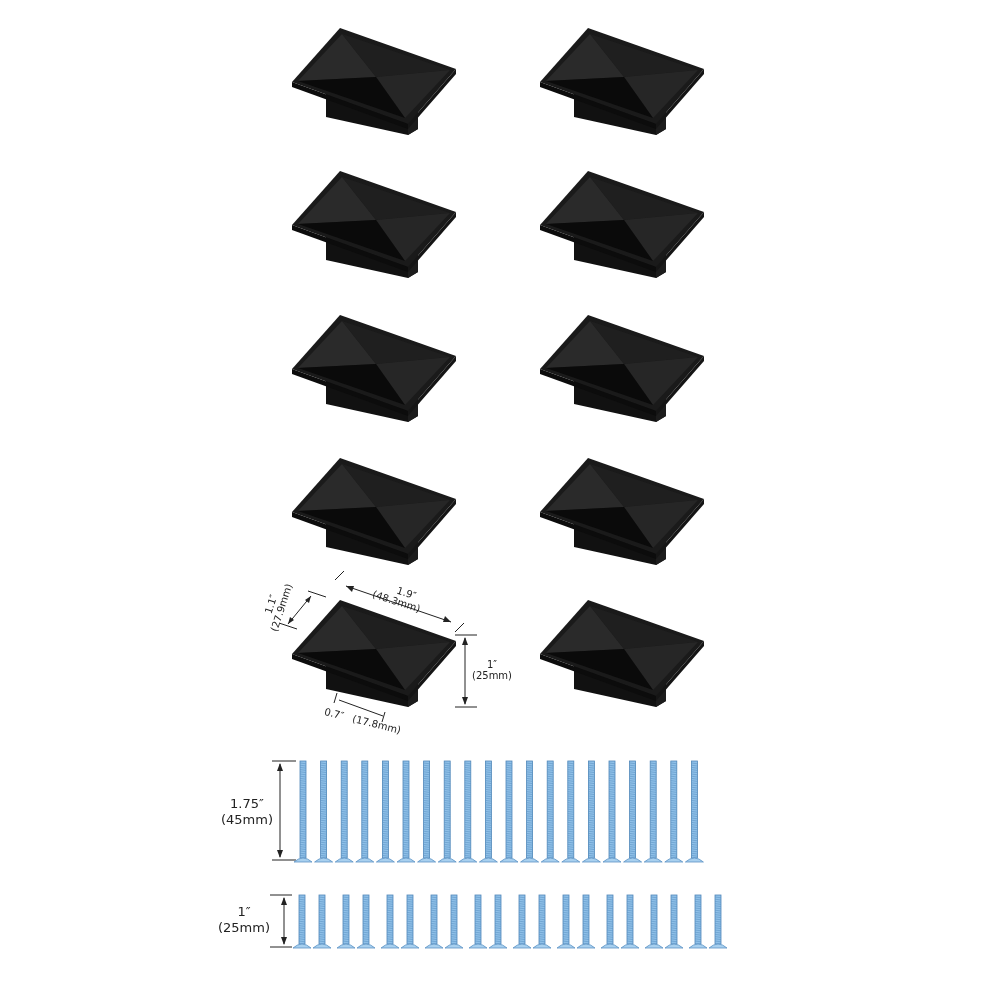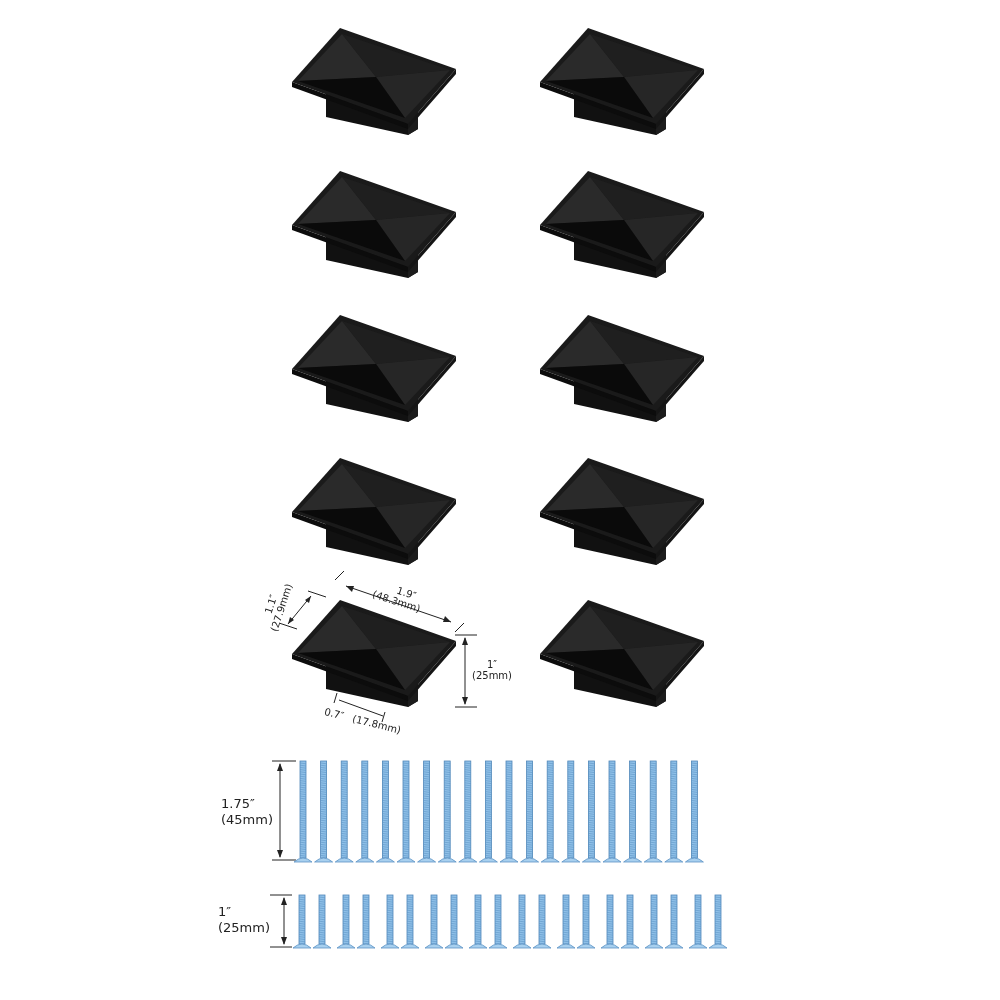--- a/index.html
+++ b/index.html
@@ -1,21 +1,21 @@
 <!DOCTYPE html>
 <html><head>
 <meta charset="utf-8">
 <style>
   html, body { margin:0; padding:0; background:#ffffff; }
   body { width:1000px; height:1000px; position:relative; overflow:hidden; font-family:"Liberation Sans", sans-serif; }
   .knob { position:absolute; width:170px; height:115px; }
   .knob svg { width:170px; height:115px; display:block; }
   .label { position:absolute; color:#222; font-family:"DejaVu Sans", sans-serif; white-space:nowrap; }
   .dim-small { font-size:10px; line-height:11px; }
-  .dim-big { font-size:13px; line-height:16px; text-align:left; }
+  .dim-big { font-size:13px; line-height:16px; text-align:center; }
 </style>
 </head>
 <body>
 
 <div id="knobs">
     <div class="knob" style="left: 290px; top: 25px;">
     <svg viewBox="0 0 170 115">
 
       <polygon points="36,64 36,92 118,110 128,104 128,78" fill="#111"></polygon>
       <polygon points="118,84 118,110 128,104 128,80" fill="#1c1c1c"></polygon>

